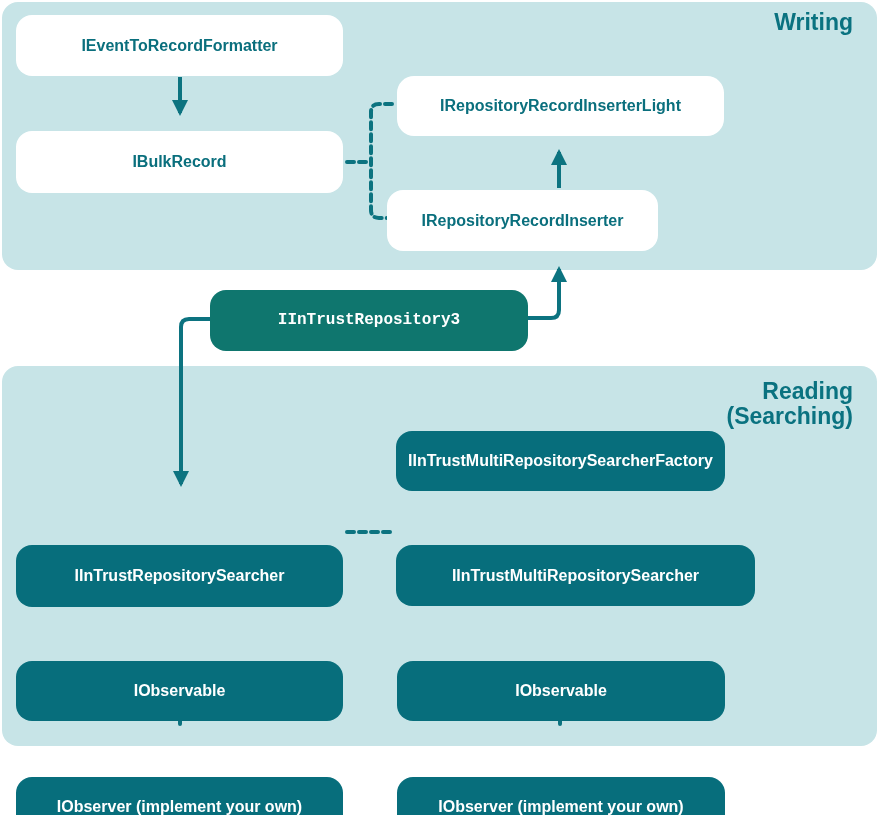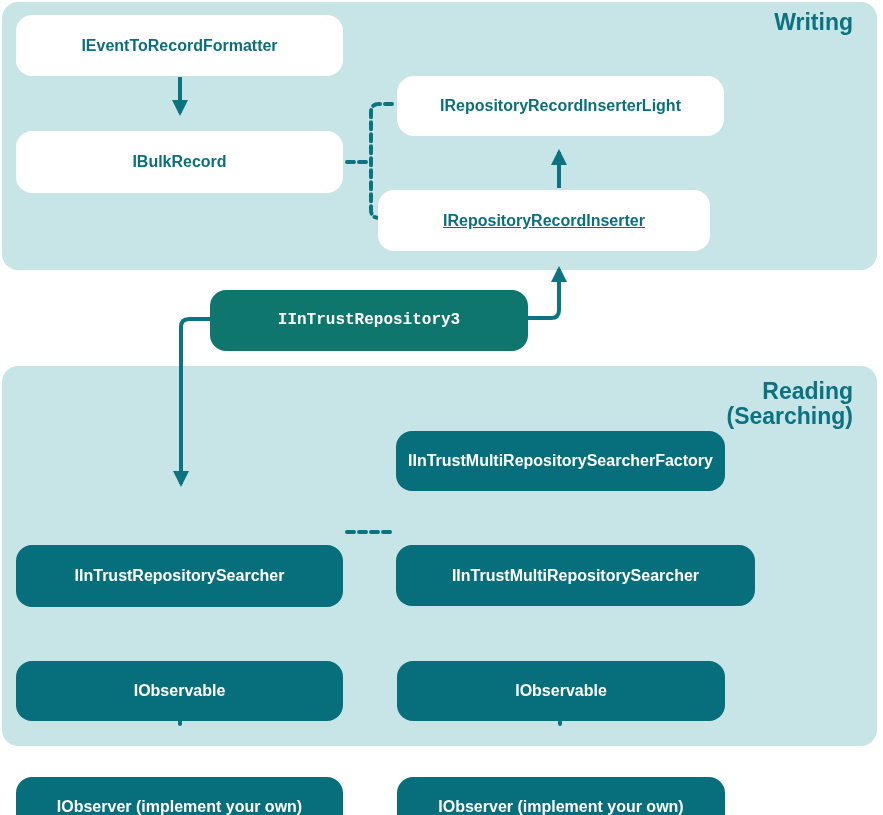--- a/index.html
+++ b/index.html
@@ -111,21 +111,21 @@
       </g>
     </g>
   </svg>
 
   <div class="node node-light" style="left:16px; top:15px; width:327px; height:61px;">IEventToRecordFormatter</div>
 
   <div class="node node-light" style="left:16px; top:131px; width:327px; height:62px;">IBulkRecord</div>
 
   <div class="node node-light" style="left:397px; top:76px; width:327px; height:60px;border-radius:17px;">IRepositoryRecordInserterLight</div>
 
-  <div class="node node-light" style="left:378px; top:190px; width:332px; height:61px;text-decoration:underline;">IRepositoryRecordInserter</div>
+  <div class="node node-light" style="left:387px; top:190px; width:271px; height:61px;">IRepositoryRecordInserter</div>
 
   <div class="node node-mid" style="left:210px; top:290px; width:318px; height:61px;">IInTrustRepository3</div>
 
   <div class="node node-dark" style="left:396px; top:387px; width:329px; height:60px;">IInTrustMultiRepositorySearcherFactory</div>
 
   <div class="node node-dark" style="left:16px; top:501px; width:327px; height:62px;">IInTrustRepositorySearcher</div>
 
   <div class="node node-dark" style="left:396px; top:501px; width:359px; height:61px;">IInTrustMultiRepositorySearcher</div>
 
   <div class="node node-dark" style="left:16px; top:617px; width:327px; height:60px;">IObservable</div>

